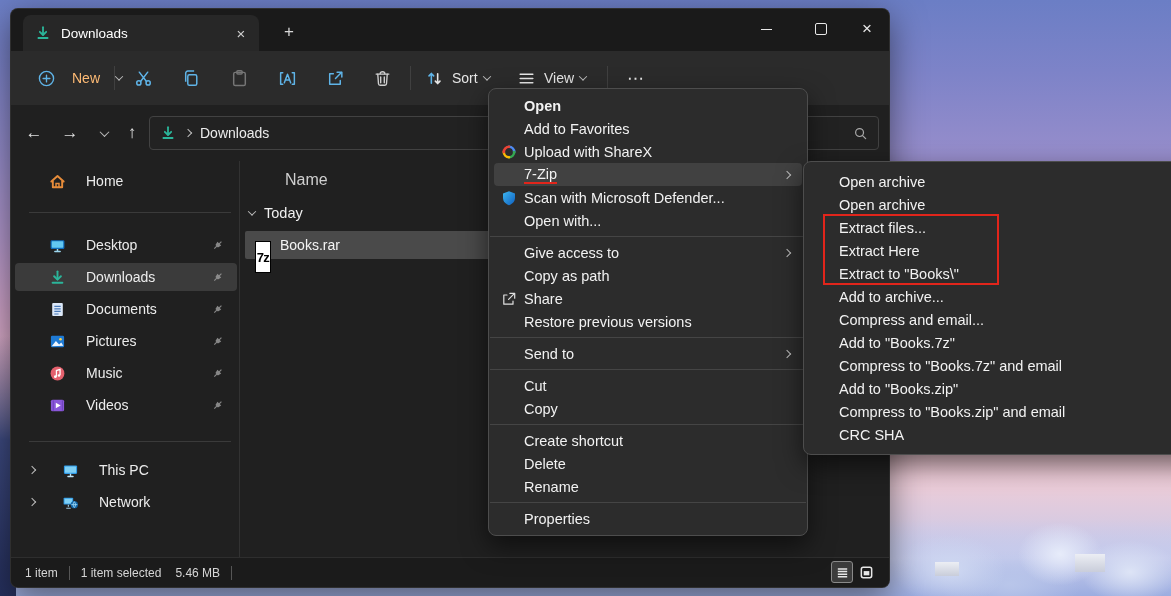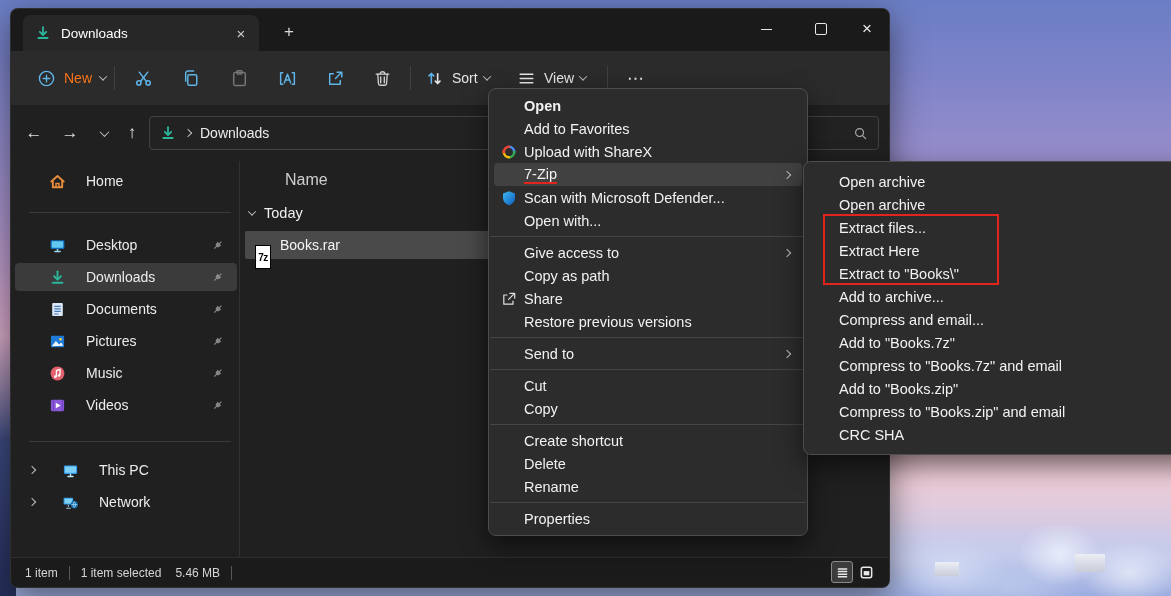--- a/index.html
+++ b/index.html
@@ -31,21 +31,21 @@
   .newtab{position:absolute;left:264px;top:10px;width:28px;height:26px;border-radius:4px;
     display:flex;align-items:center;justify-content:center;color:#d8d8d8;font-size:17px;}
   .wc{position:absolute;top:0;width:46px;height:40px;display:flex;align-items:center;justify-content:center;color:#e8e8e8;}
   .wc-min{left:732px;} .wc-max{left:787px;} .wc-close{left:833px;font-size:17px;}
   .g-min{display:block;width:11px;height:1px;background:#e8e8e8;}
   .g-max{display:block;width:10px;height:10px;border:1px solid #e8e8e8;border-radius:2px;}
   
   .toolbar{position:absolute;left:0;top:42px;right:0;height:54px;background:#2b2b2b;}
   .tbtn{position:absolute;top:10px;height:34px;display:flex;align-items:center;justify-content:center;border-radius:4px;}
   .tbtn svg{width:19px;height:19px;}
-  .tb-new{left:16px;padding:0 10px;gap:8px;font-size:14px;color:#f97316;}
+  .tb-new{left:16px;padding:0 10px;gap:16px;font-size:14px;color:#fdba74;}
   .tb-div{position:absolute;top:15px;width:1px;height:24px;background:#404040;}
   .tb-label{font-size:14px;color:#e6e6e6;margin:0 6px 0 8px;}
   .elli{font-size:17px;color:#e6e6e6;letter-spacing:1px;padding-bottom:6px;}
   
   .chev{display:inline-block;width:6px;height:6px;border-right:1.4px solid #bdbdbd;border-bottom:1.4px solid #bdbdbd;}
   .chev.d{transform:rotate(45deg) translate(-1px,-1px);}
   .chev.r{transform:rotate(-45deg);}
   .chev.sm{width:5px;height:5px;}
   
   .addrrow{position:absolute;left:0;top:96px;right:0;height:56px;background:#202020;}
@@ -67,22 +67,22 @@
   .siderow .pin svg{width:14px;height:14px;}
   .siderow.tree{padding-left:10px;}
   .siderow.tree .exp{width:14px;display:flex;justify-content:center;margin-right:3px;}
   .sidesep{position:absolute;left:18px;width:202px;height:1px;background:#3a3a3a;}
   .vdiv{position:absolute;left:228px;top:152px;width:1px;height:398px;background:#323232;}
   
   .colhead{position:absolute;left:274px;top:162px;font-size:16px;color:#cfcfcf;}
   .group{position:absolute;left:238px;top:196px;display:flex;align-items:center;gap:9px;font-size:14.5px;color:#f0f0f0;}
   .filerow{position:absolute;left:234px;top:222px;width:640px;height:28px;background:#4a4a4a;border-radius:2px;
     display:flex;align-items:center;padding-left:10px;box-sizing:border-box;gap:9px;font-size:14px;color:#f5f5f5;}
-  .zicon{width:16px;height:24px;background:#fff;border:1.5px solid #000;box-sizing:border-box;display:flex;
-    align-items:center;justify-content:center;font-weight:700;font-size:10px;color:#000;letter-spacing:-.5px;margin-top:24px;}
+  .zicon{width:16px;height:32px;background:#fff;border:1.5px solid #000;box-sizing:border-box;display:flex;
+    align-items:center;justify-content:center;font-weight:700;font-size:13px;color:#000;letter-spacing:-.5px;margin-top:24px;}
   
   .statusbar{position:absolute;left:0;bottom:0;right:0;height:30px;background:#1b1b1b;border-top:1px solid #2e2e2e;
     display:flex;align-items:center;font-size:12px;color:#d6d6d6;padding-left:14px;box-sizing:border-box;}
   .ssep{width:1px;height:14px;background:#565656;margin:0 11px;}
   .sgap{margin-left:14px;}
   .viewtoggles{position:absolute;right:12px;bottom:4px;display:flex;gap:2px;}
   .vbtn{width:22px;height:22px;border-radius:3px;display:flex;align-items:center;justify-content:center;}
   .vbtn.active{background:#3c3c3c;border:1px solid #8a8a8a;box-sizing:border-box;}
   .vbtn svg{width:15px;height:15px;}
   

